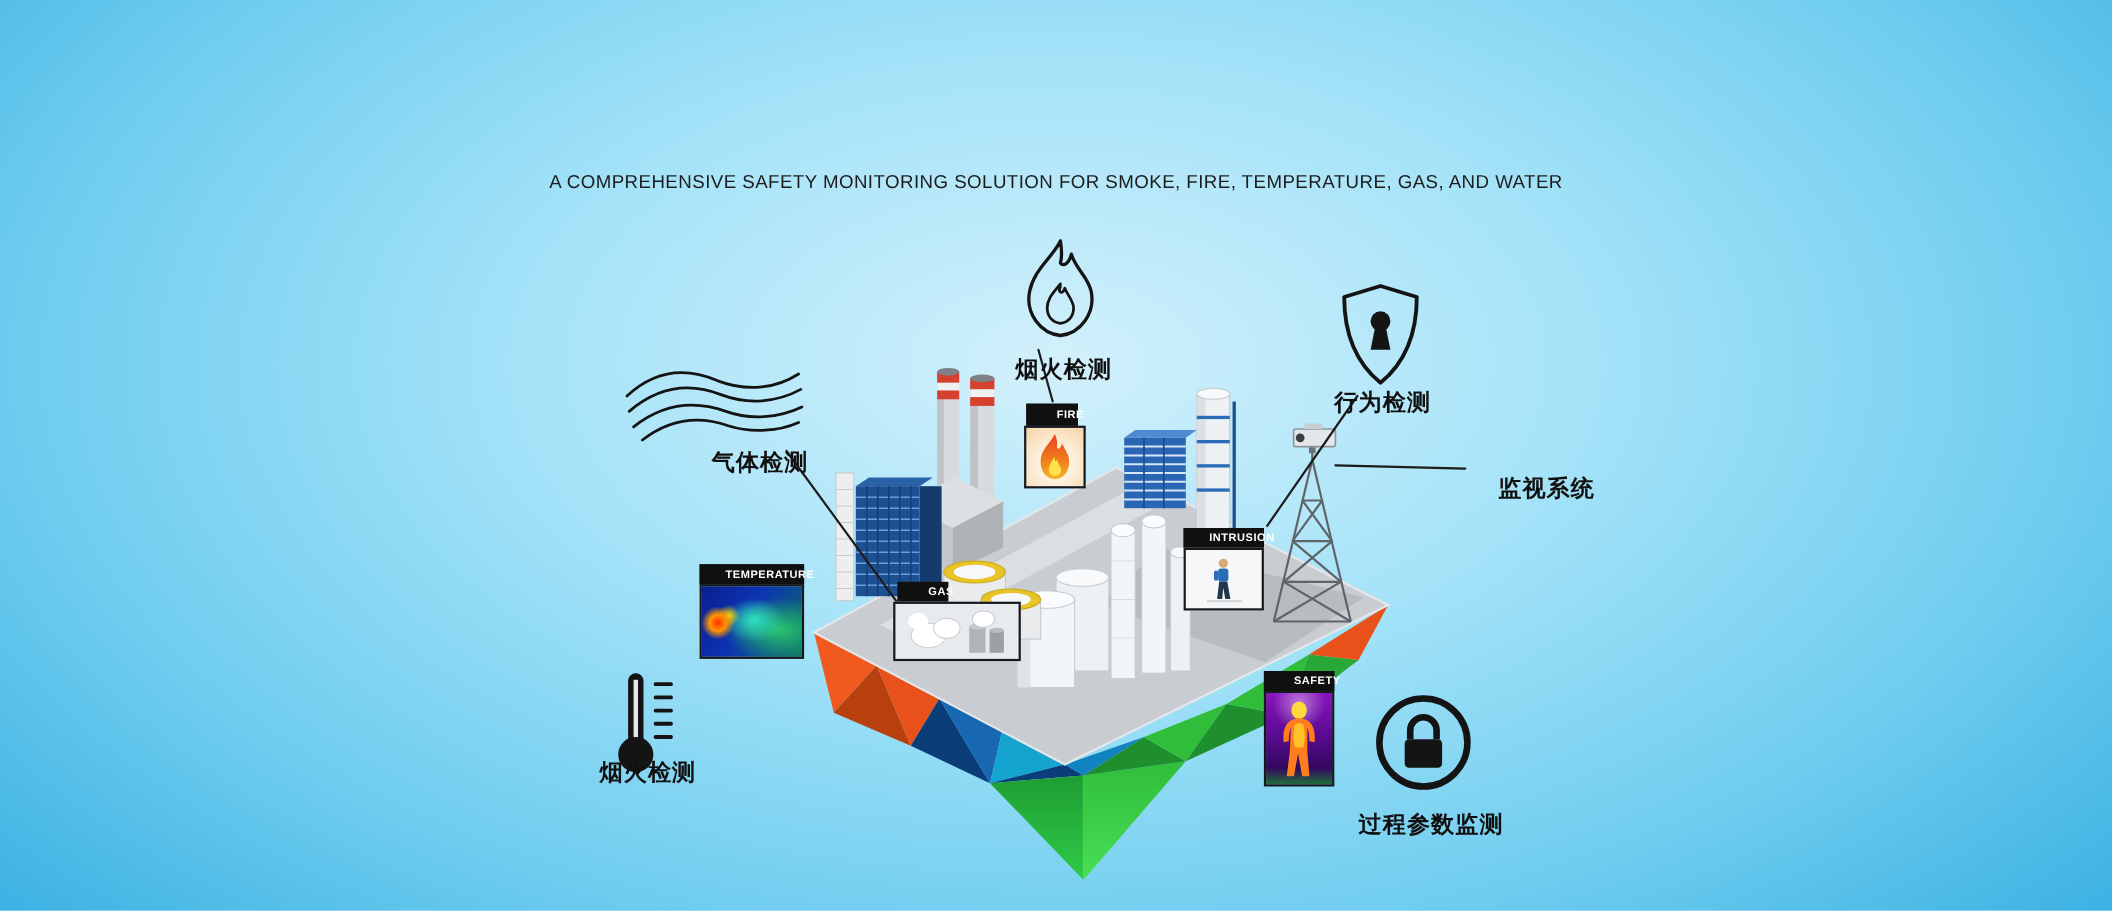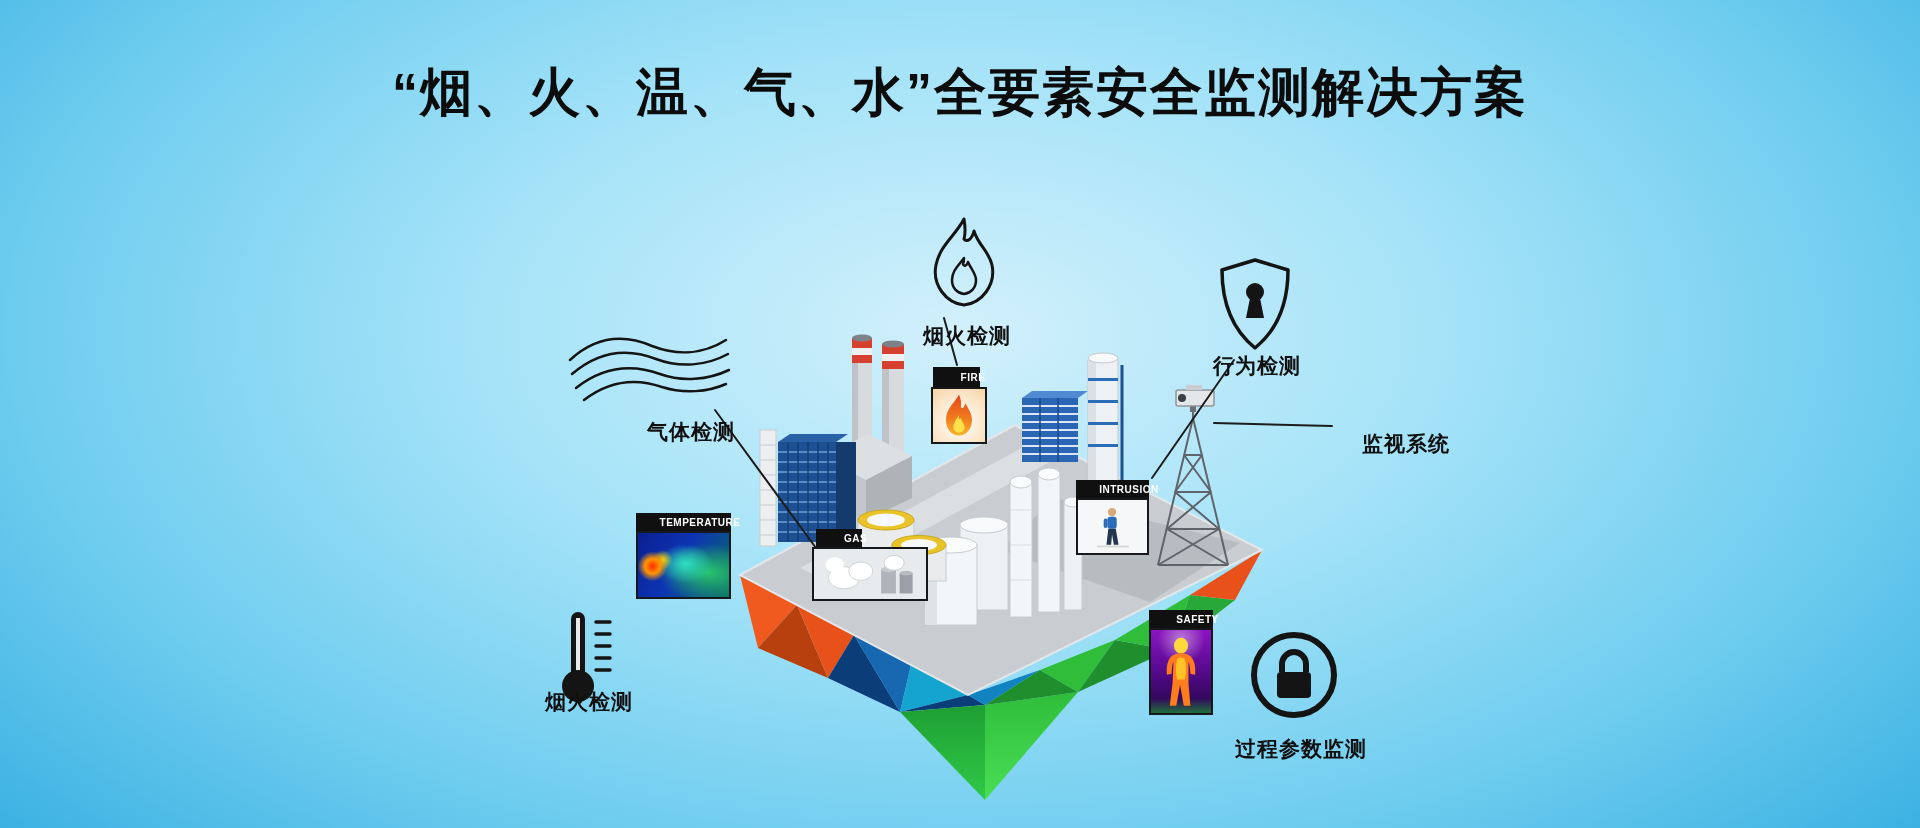--- a/index.html
+++ b/index.html
@@ -33,21 +33,21 @@
   }
   .icon-box{ position:absolute; }
   .icon-box svg{ display:block; width:100%; height:100%; }
 
   .pos-icon-flame   { left:922px;  top:214px; width:84px;  height:100px; }
   .pos-label-flame  { left:920px;  top:322px; width:94px; }
   .pos-icon-shield  { left:1216px; top:256px; width:78px;  height:98px; }
   .pos-label-shield { left:1210px; top:352px; width:94px; }
   .pos-label-cctv   { left:1330px; top:430px; width:120px; text-align:right;font-family:Liberation Serif, serif; }
   .pos-icon-waves   { left:566px;  top:328px; width:166px; height:86px; }
-  .pos-label-waves  { left:644px;  top:418px; width:94px; }
+  .pos-label-waves  { left:644px;  top:406px; width:94px; }
   .pos-icon-thermo  { left:556px;  top:608px; width:66px;  height:98px; }
   .pos-label-thermo { left:541px;  top:688px; width:96px; }
   .pos-icon-lock    { left:1249px; top:630px; width:90px;  height:90px; }
   .pos-label-lock   { left:1230px; top:735px; width:142px; }
 
   
   .scene-tag{
     position:absolute; background:#101010; color:#fff;
     font-size:10px; font-weight:700; letter-spacing:.5px;
     display:flex; align-items:center; justify-content:center;
@@ -78,21 +78,21 @@
   .pos-box-safety{ left:1149px; top:628px; width:64px; height:87px;
     background:
       radial-gradient(circle at 50% 12%, rgba(255,255,255,.45) 0%, rgba(255,255,255,0) 30%),
       linear-gradient(180deg, #8a14c0 0%, #5a0b92 45%, #33075e 82%, #1f6e3a 100%); }
 </style>
 </head>
 <body>
 
 <div class="banner">
 
-  <h1 class="page-title">“烟、火、温、气、水”全要素安全监测解决方案</h1>
+  <div class="page-subtitle">A COMPREHENSIVE SAFETY MONITORING SOLUTION FOR SMOKE, FIRE, TEMPERATURE, GAS, AND WATER</div>
 
   <svg class="scene-svg" viewBox="0 0 1920 828">
     <defs>
       <linearGradient id="spikeL" x1="0" y1="0" x2="0" y2="1">
         <stop offset="0" stop-color="#1e9e33"></stop>
           <stop offset="1" stop-color="#2fca47"></stop>
       </linearGradient>
       <linearGradient id="spikeR" x1="0" y1="0" x2="0" y2="1">
         <stop offset="0" stop-color="#2fbd3a"></stop>
           <stop offset="1" stop-color="#49df55"></stop>

